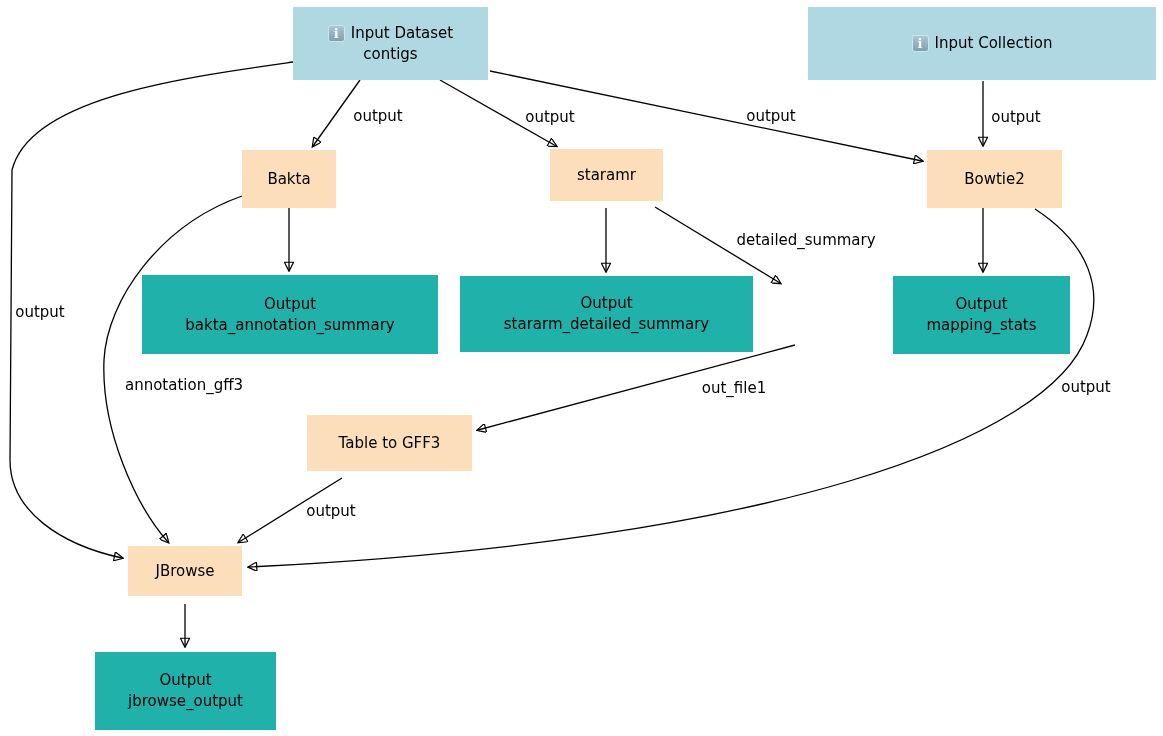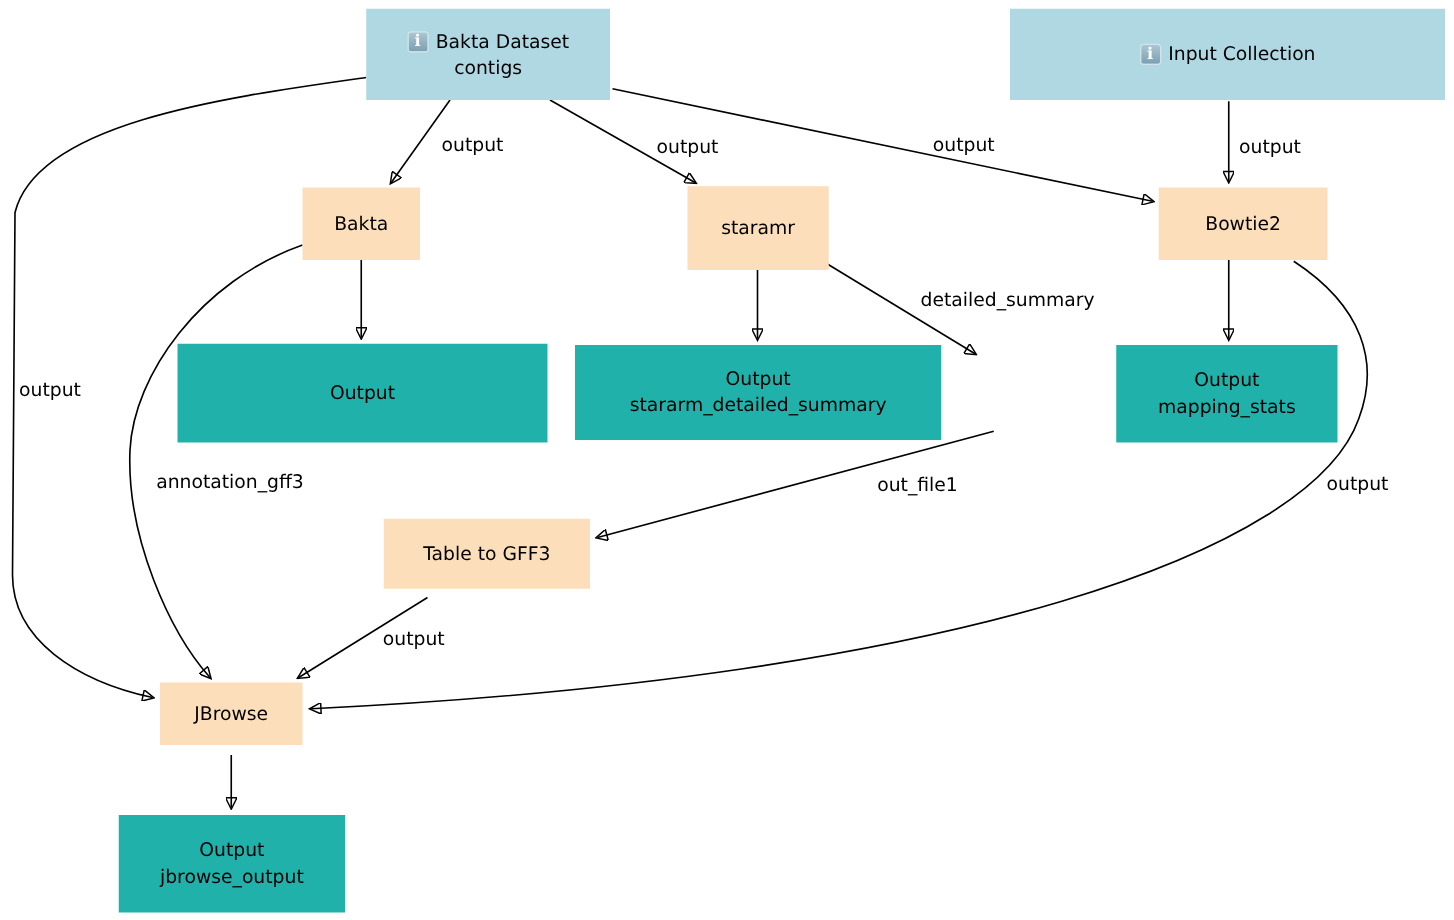--- a/index.html
+++ b/index.html
@@ -51,55 +51,56 @@
     <path d="M342,478 L239,542" marker-end="url(#arrow)"></path>
     <path d="M242,196 C160,225 107,300 104,360 C101,430 136,506 168,542" marker-end="url(#arrow)"></path>
     <path d="M293,62 C180,78 30,98 12,170 L10,460 C10,512 62,545 122,558" marker-end="url(#arrow)"></path>
     <path d="M1035,209 C1090,245 1104,290 1087,335 C1050,440 770,542 249,567" marker-end="url(#arrow)"></path>
     <path d="M185,604 L185,646" marker-end="url(#arrow)"></path>
   </svg>
 
   <div class="node input" style="left:293px;top:7px;width:195px;height:73px">
     <div class="nline">
       <span class="info-icon">i</span>
-      <span>Bakta Dataset</span>
+      <span>Input Dataset</span>
     </div>
     <div class="nline">contigs</div>
   </div>
 
   <div class="node input" style="left:808px;top:7px;width:348px;height:73px">
     <div class="nline">
       <span class="info-icon">i</span>
       <span>Input Collection</span>
     </div>
   </div>
 
   <div class="node tool" style="left:242px;top:150px;width:94px;height:58px">
     <div>Bakta</div>
   </div>
 
-  <div class="node tool" style="left:550px;top:149px;width:113px;height:67px">
+  <div class="node tool" style="left:550px;top:149px;width:113px;height:52px">
     <div>staramr</div>
   </div>
 
   <div class="node tool" style="left:927px;top:150px;width:135px;height:58px">
     <div>Bowtie2</div>
   </div>
 
 
   <div class="node tool" style="left:307px;top:415px;width:165px;height:56px">
     <div>Table to GFF3</div>
   </div>
 
   <div class="node tool" style="left:128px;top:546px;width:114px;height:50px">
     <div>JBrowse</div>
   </div>
 
   <div class="node output" style="left:142px;top:275px;width:296px;height:79px">
     <div>Output</div>
+    <div>bakta_annotation_summary</div>
   </div>
 
   <div class="node output" style="left:460px;top:276px;width:293px;height:76px">
     <div>Output</div>
     <div>stararm_detailed_summary</div>
   </div>
 
   <div class="node output" style="left:893px;top:276px;width:177px;height:78px">
     <div>Output</div>
     <div>mapping_stats</div>

